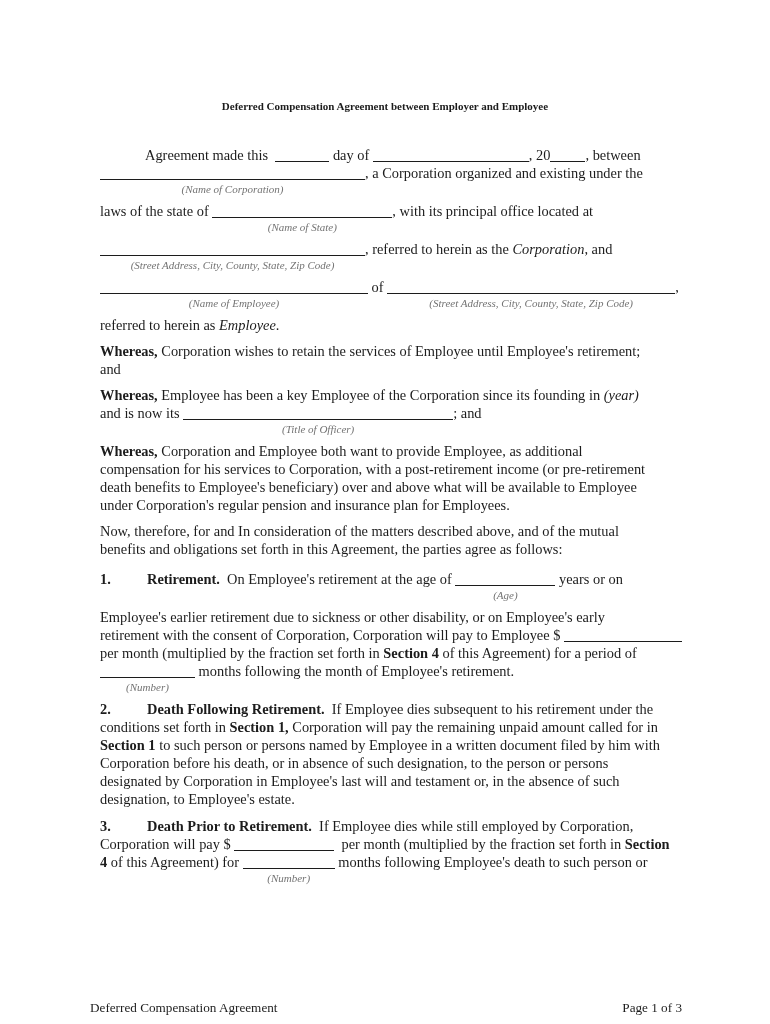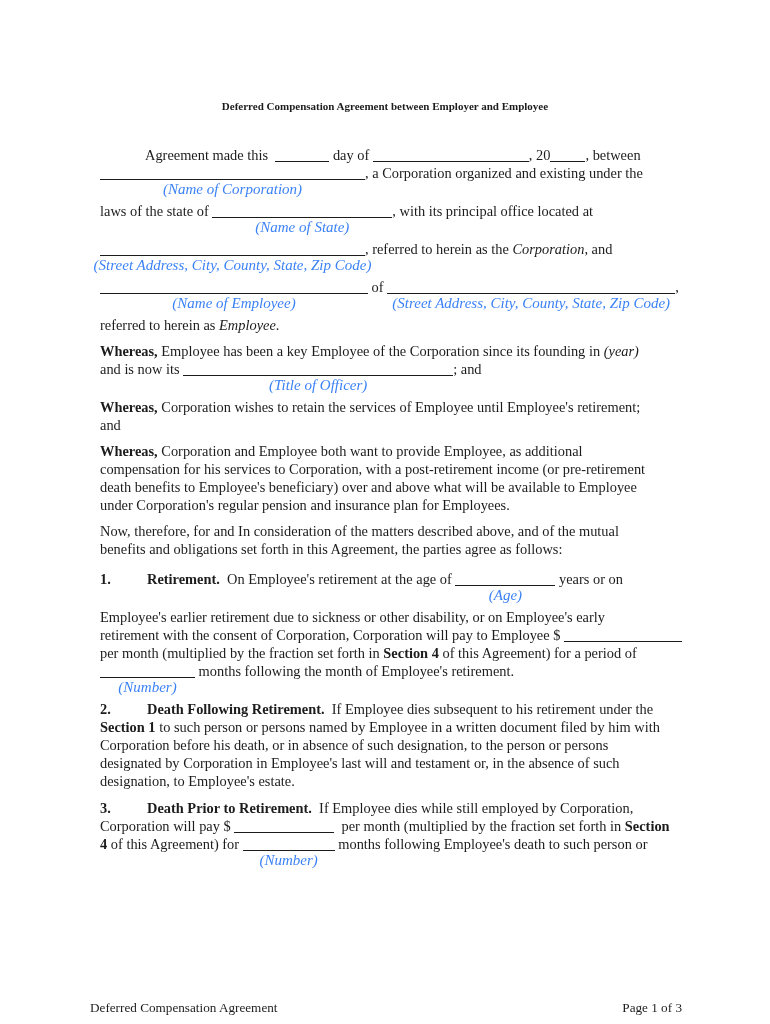--- a/index.html
+++ b/index.html
@@ -48,24 +48,24 @@
     height: 13px;
     border-bottom: 1px solid #1c1c1c;
     vertical-align: -2px;
   }
   .lbl {
     position: absolute;
     top: 16px;
     left: 50%;
     transform: translateX(-50%);
     font-style: italic;
-    font-size: 15px;
+    font-size: 11px;
     line-height: 14px;
     white-space: pre;
-    color: #3b82f6;
+    color: #737373;
   }
   .doc-footer {
     position: absolute;
     top: 1000px;
     left: 90px;
     width: 592px;
     display: flex;
     justify-content: space-between;
     font-size: 13.2px;
     line-height: 15px;
@@ -80,46 +80,47 @@
   <div class="doc-body">
       <div class="para">
         <div class="line" style="padding-left: 45px;"><span>Agreement made this  </span><span class="blank" style="width: 54px;"></span><span> day of </span><span class="blank" style="width: 156px;"></span><span>, 20</span><span class="blank" style="width: 35px;"></span><span>, between</span></div>
         <div class="line labeled"><span class="blank" style="width: 265px;"><span class="lbl">(Name of Corporation)</span></span><span>, a Corporation organized and existing under the</span></div>
         <div class="line labeled"><span>laws of the state of </span><span class="blank" style="width: 180px;"><span class="lbl">(Name of State)</span></span><span>, with its principal office located at</span></div>
         <div class="line labeled"><span class="blank" style="width: 265px;"><span class="lbl">(Street Address, City, County, State, Zip Code)</span></span><span>, referred to herein as the </span><span class="i">Corporation</span><span>, and</span></div>
         <div class="line labeled"><span class="blank" style="width: 268px;"><span class="lbl">(Name of Employee)</span></span><span> of </span><span class="blank" style="width: 288px;"><span class="lbl">(Street Address, City, County, State, Zip Code)</span></span><span>,</span></div>
         <div class="line"><span>referred to herein as </span><span class="i">Employee</span><span>.</span></div>
       </div>
       <div class="para">
+        <div class="line"><span class="b">Whereas,</span><span> Corporation wishes to retain the services of Employee until Employee's retirement;</span></div>
+        <div class="line"><span>and</span></div>
+      </div>
+      <div class="para">
         <div class="line"><span class="b">Whereas,</span><span> Employee has been a key Employee of the Corporation since its founding in </span><span class="i">(year)</span></div>
         <div class="line labeled"><span>and is now its </span><span class="blank" style="width: 270px;"><span class="lbl">(Title of Officer)</span></span><span>; and</span></div>
-      </div>
-      <div class="para">
-        <div class="line"><span class="b">Whereas,</span><span> Corporation wishes to retain the services of Employee until Employee's retirement;</span></div>
-        <div class="line"><span>and</span></div>
       </div>
       <div class="para">
         <div class="line"><span class="b">Whereas,</span><span> Corporation and Employee both want to provide Employee, as additional</span></div>
         <div class="line"><span>compensation for his services to Corporation, with a post-retirement income (or pre-retirement</span></div>
         <div class="line"><span>death benefits to Employee's beneficiary) over and above what will be available to Employee</span></div>
         <div class="line"><span>under Corporation's regular pension and insurance plan for Employees.</span></div>
       </div>
       <div class="para">
         <div class="line"><span>Now, therefore, for and In consideration of the matters described above, and of the mutual</span></div>
         <div class="line"><span>benefits and obligations set forth in this Agreement, the parties agree as follows:</span></div>
       </div>
       <div class="para">
         <div class="line labeled"><span class="b tab" style="width: 47px;">1.</span><span class="b">Retirement.</span><span>  On Employee's retirement at the age of </span><span class="blank" style="width: 100px;"><span class="lbl">(Age)</span></span><span> years or on</span></div>
         <div class="line"><span>Employee's earlier retirement due to sickness or other disability, or on Employee's early</span></div>
         <div class="line"><span>retirement with the consent of Corporation, Corporation will pay to Employee $ </span><span class="blank" style="width: 118px;"></span></div>
         <div class="line"><span>per month (multiplied by the fraction set forth in </span><span class="b">Section 4</span><span> of this Agreement) for a period of</span></div>
         <div class="line labeled"><span class="blank" style="width: 95px;"><span class="lbl">(Number)</span></span><span> months following the month of Employee's retirement.</span></div>
       </div>
       <div class="para">
         <div class="line"><span class="b tab" style="width: 47px;">2.</span><span class="b">Death Following Retirement.</span><span>  If Employee dies subsequent to his retirement under the</span></div>
+        <div class="line"><span>conditions set forth in </span><span class="b">Section 1,</span><span> Corporation will pay the remaining unpaid amount called for in</span></div>
         <div class="line"><span class="b">Section 1</span><span> to such person or persons named by Employee in a written document filed by him with</span></div>
         <div class="line"><span>Corporation before his death, or in absence of such designation, to the person or persons</span></div>
         <div class="line"><span>designated by Corporation in Employee's last will and testament or, in the absence of such</span></div>
         <div class="line"><span>designation, to Employee's estate.</span></div>
       </div>
       <div class="para">
         <div class="line"><span class="b tab" style="width: 47px;">3.</span><span class="b">Death Prior to Retirement.</span><span>  If Employee dies while still employed by Corporation,</span></div>
         <div class="line"><span>Corporation will pay $ </span><span class="blank" style="width: 100px;"></span><span>  per month (multiplied by the fraction set forth in </span><span class="b">Section</span></div>
         <div class="line labeled"><span class="b">4</span><span> of this Agreement) for </span><span class="blank" style="width: 92px;"><span class="lbl">(Number)</span></span><span> months following Employee's death to such person or</span></div>
       </div>

